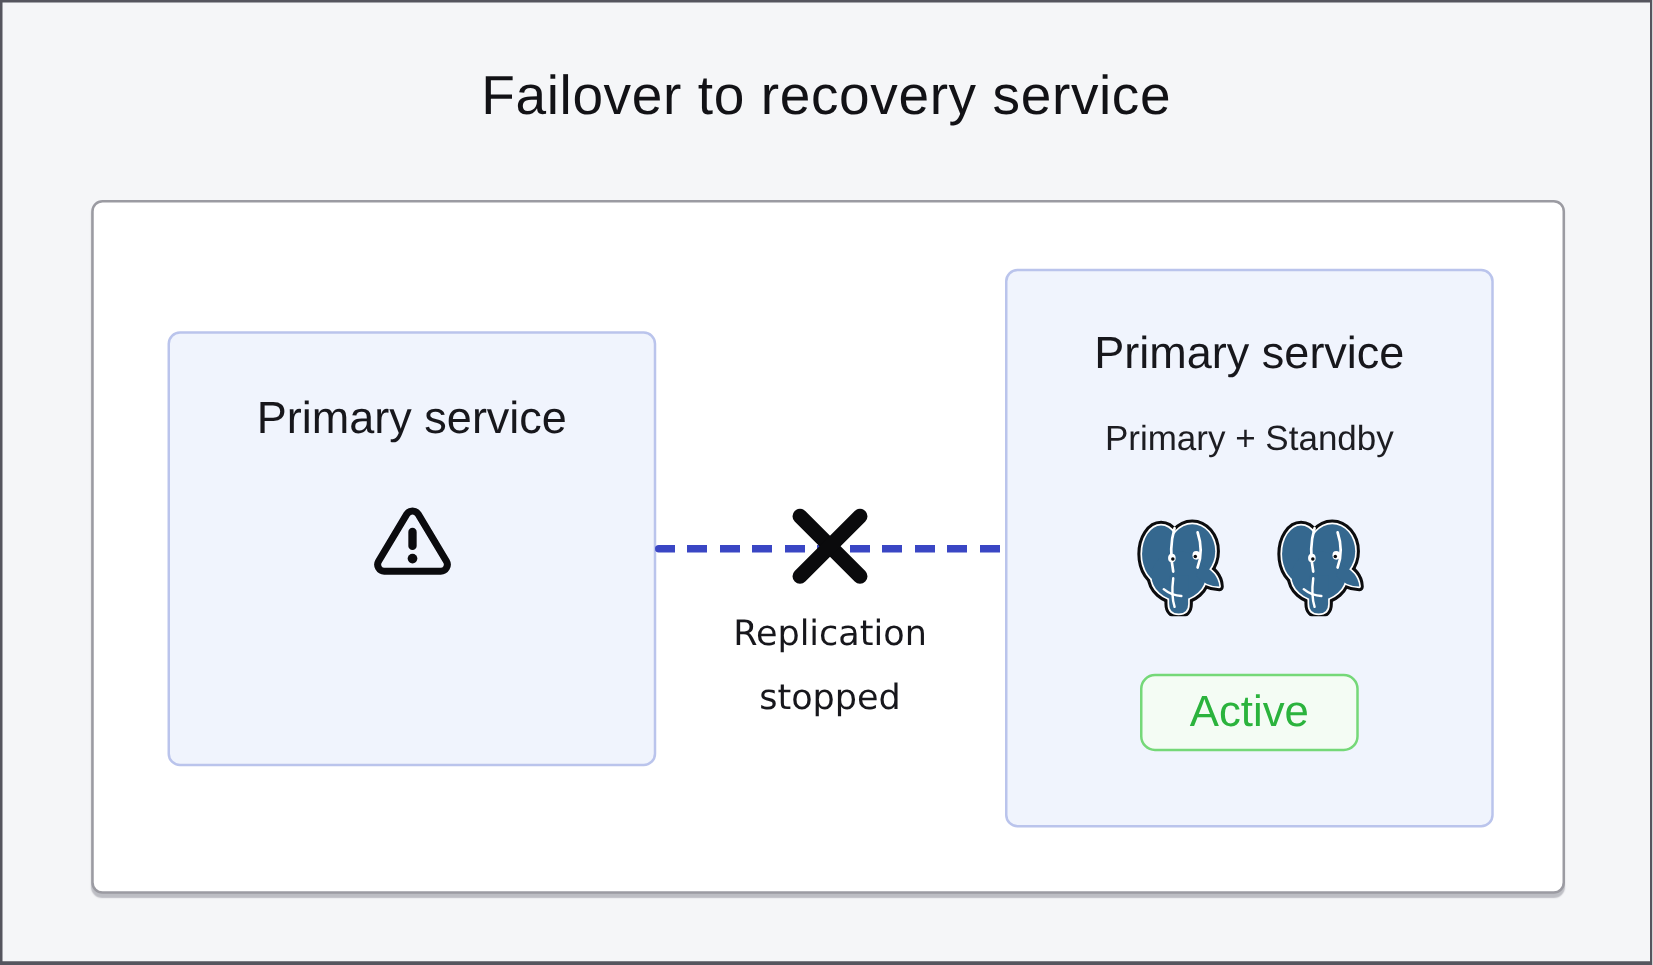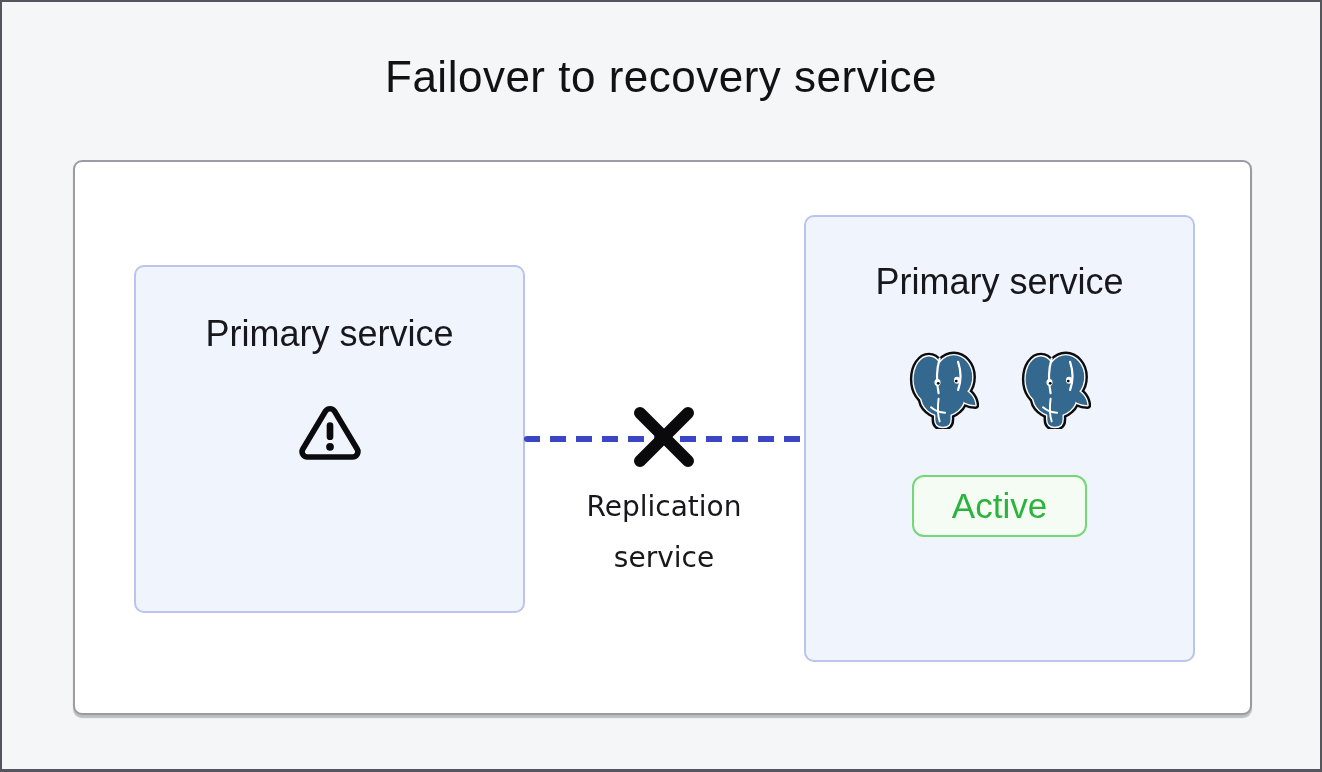--- a/index.html
+++ b/index.html
@@ -119,24 +119,25 @@
 
     <div class="cross-wrap">
       <svg viewBox="0 0 80 80">
         <g stroke="#0a0a0c" stroke-width="12" stroke-linecap="round">
           <line x1="16" y1="16" x2="64" y2="64"></line>
           <line x1="64" y1="16" x2="16" y2="64"></line>
         </g>
       </svg>
     </div>
 
-    <div class="link-label">Replication service</div>
+    <div class="link-label">Replication stopped</div>
 
     <div class="service-box recovery-box">
       <div class="box-title">Primary service</div>
+      <div class="box-subtitle">Primary + Standby</div>
 
       <div class="elephants">
         <svg class="pg-icon" viewBox="0 0 64 72">
           <defs>
             <g id="pgs">
               <ellipse cx="18" cy="26" rx="14" ry="21"></ellipse>
               <ellipse cx="41" cy="24" rx="17" ry="20"></ellipse>
               <ellipse cx="31" cy="42" rx="20" ry="18"></ellipse>
               <path d="M24,42 L24,63 Q24,70 31,70 Q38,70 38,63 L38,42 Z"></path>
               <path d="M47,34 Q60,39 61,50 Q51,50 44,42 Z"></path>

